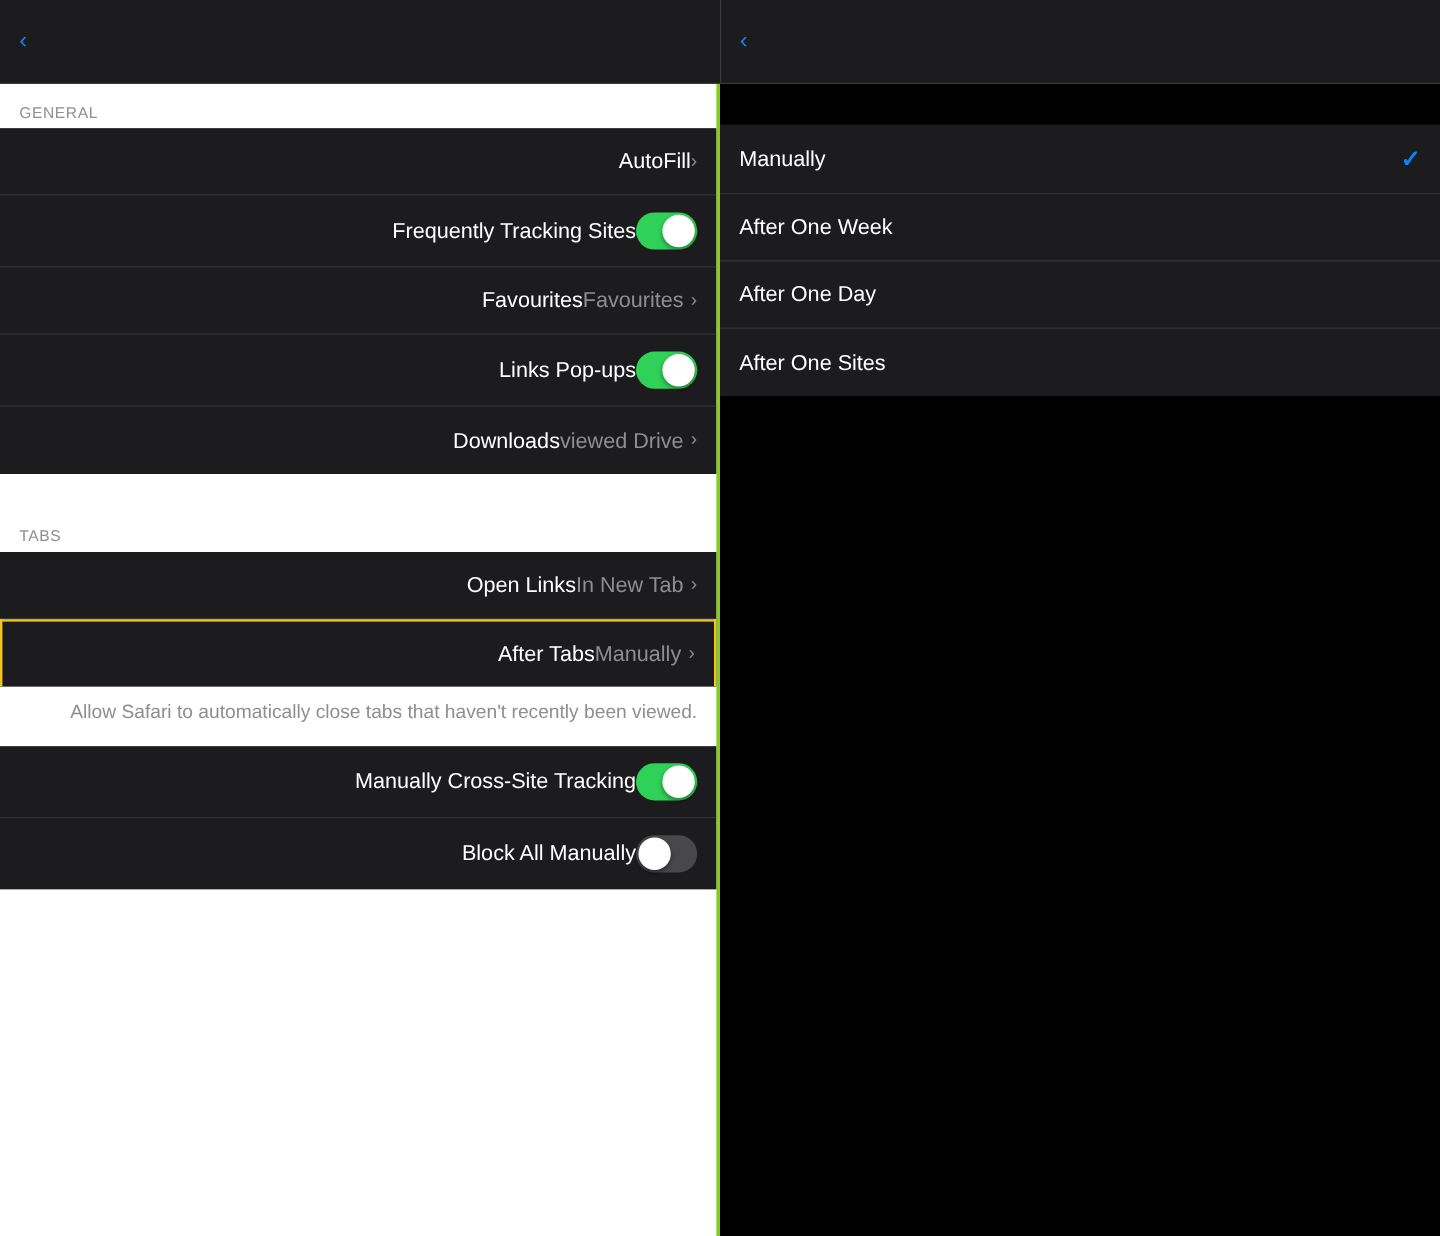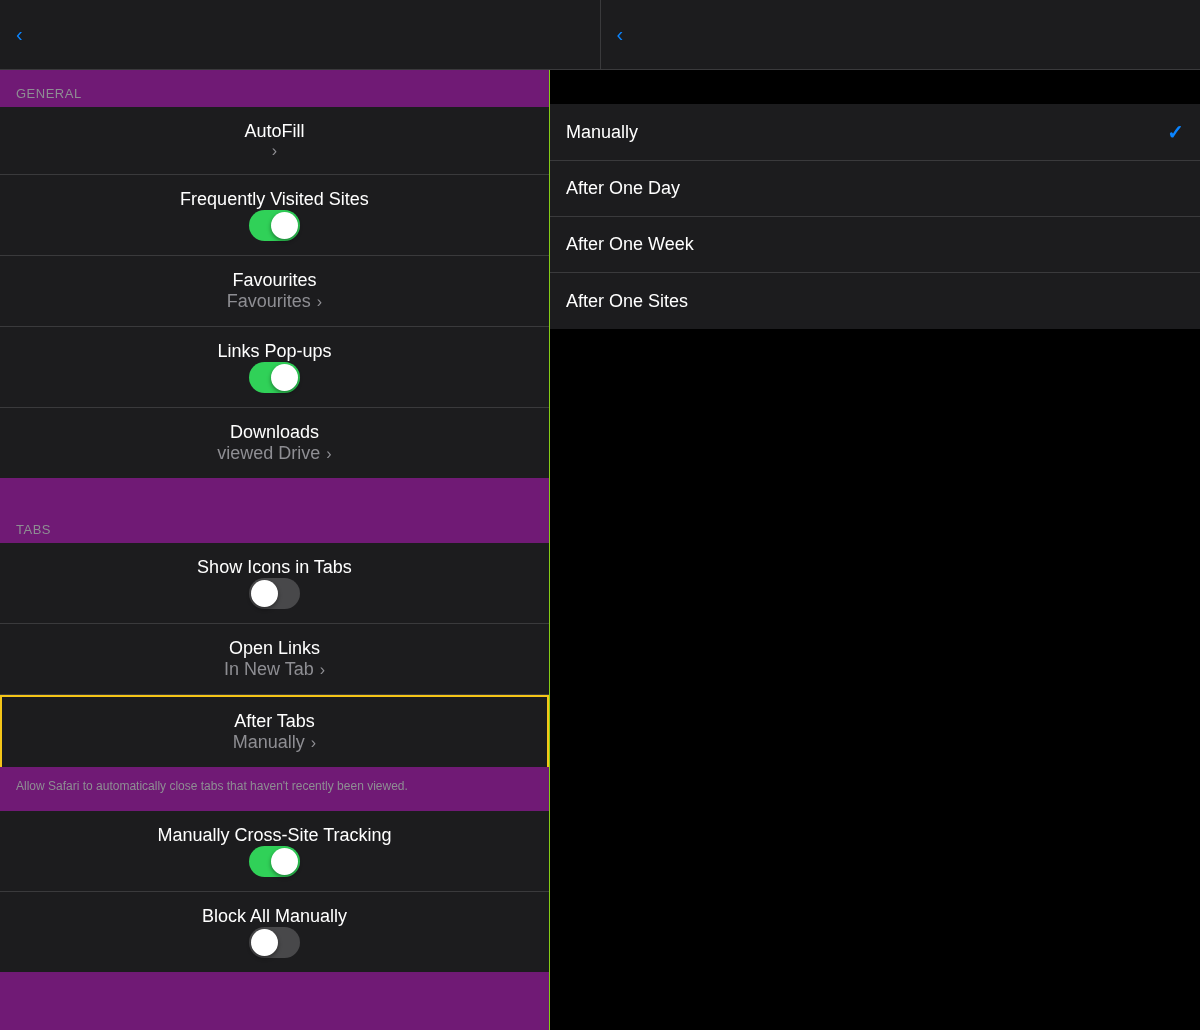--- a/index.html
+++ b/index.html
@@ -53,24 +53,24 @@
 
     
     .content {
       display: flex;
       flex: 1;
       overflow: hidden;
     }
 
     
     .left-panel {
-      width: 550px;
-      border-right: 1px solid #84cc16;
+      width: 600px;
+      border-right: 3px solid #84cc16;
       overflow-y: auto;
-      background: #701a75;
+      background: #ffffff;
     }
 
     
     .right-panel {
       flex: 1;
       background: #000;
       overflow-y: auto;
     }
 
     
@@ -89,21 +89,20 @@
     }
 
     .settings-row {
       display: flex;
       align-items: center;
       justify-content: flex-end;
       padding: 14px 16px;
       border-bottom: 1px solid #3a3a3c;
       background: #1c1c1e;
       min-height: 56px;
-      flex-direction: column;
     }
     .settings-row:last-child {
       border-bottom: none;
     }
     .row-label {
       font-size: 18px;
       color: #fff;
       font-weight: 400;
     }
     .row-right {
@@ -146,23 +145,24 @@
     .toggle.on .toggle-knob {
       left: 22px;
     }
     .toggle.off .toggle-knob {
       left: 2px;
     }
 
     
     .description-text {
       padding: 10px 16px 16px 16px;
-      font-size: 12px;
+      font-size: 16px;
       color: #8e8e93;
       line-height: 1.5;
+      text-align: right;
     }
 
     
     .highlighted-row {
       border: 2px solid #f5c518;
     }
 
     
     .spacer {
       height: 28px;
@@ -217,21 +217,21 @@
   <div class="left-panel">
   <div class="section-label">GENERAL</div>
       <div class="settings-group">
         <div class="settings-row">
           <span class="row-label">AutoFill</span>
           <div class="row-right">
             <span class="chevron">›</span>
           </div>
         </div>
         <div class="settings-row">
-          <span class="row-label">Frequently Visited Sites</span>
+          <span class="row-label">Frequently Tracking Sites</span>
           <div class="row-right">
             <div class="toggle on">
               <div class="toggle-knob"></div>
             </div>
           </div>
         </div>
         <div class="settings-row">
           <span class="row-label">Favourites</span>
           <div class="row-right">
             <span>Favourites</span>
@@ -250,28 +250,20 @@
           <span class="row-label">Downloads</span>
           <div class="row-right">
             <span>viewed Drive</span>
             <span class="chevron"> ›</span>
           </div>
         </div>
       </div>
       <div class="spacer"></div>
       <div class="section-label">TABS</div>
       <div class="settings-group">
-        <div class="settings-row">
-          <span class="row-label">Show Icons in Tabs</span>
-          <div class="row-right">
-            <div class="toggle off">
-              <div class="toggle-knob"></div>
-            </div>
-          </div>
-        </div>
         <div class="settings-row">
           <span class="row-label">Open Links</span>
           <div class="row-right">
             <span>In New Tab</span>
             <span class="chevron"> ›</span>
           </div>
         </div>
         <div class="settings-row highlighted-row">
           <span class="row-label">After Tabs</span>
           <div class="row-right">
@@ -302,24 +294,24 @@
     </div>
 
   <div class="right-panel">
   <div style="height: 34px;"></div>
       <div class="settings-group">
         <div class="close-tabs-row">
           <span class="close-tabs-label">Manually</span>
           <span class="check-mark">✓</span>
         </div>
         <div class="close-tabs-row">
+          <span class="close-tabs-label">After One Week</span>
+        </div>
+        <div class="close-tabs-row">
           <span class="close-tabs-label">After One Day</span>
-        </div>
-        <div class="close-tabs-row">
-          <span class="close-tabs-label">After One Week</span>
         </div>
         <div class="close-tabs-row">
           <span class="close-tabs-label">After One Sites</span>
         </div>
       </div>
     </div>
 
 </div>
 
 </body></html>

